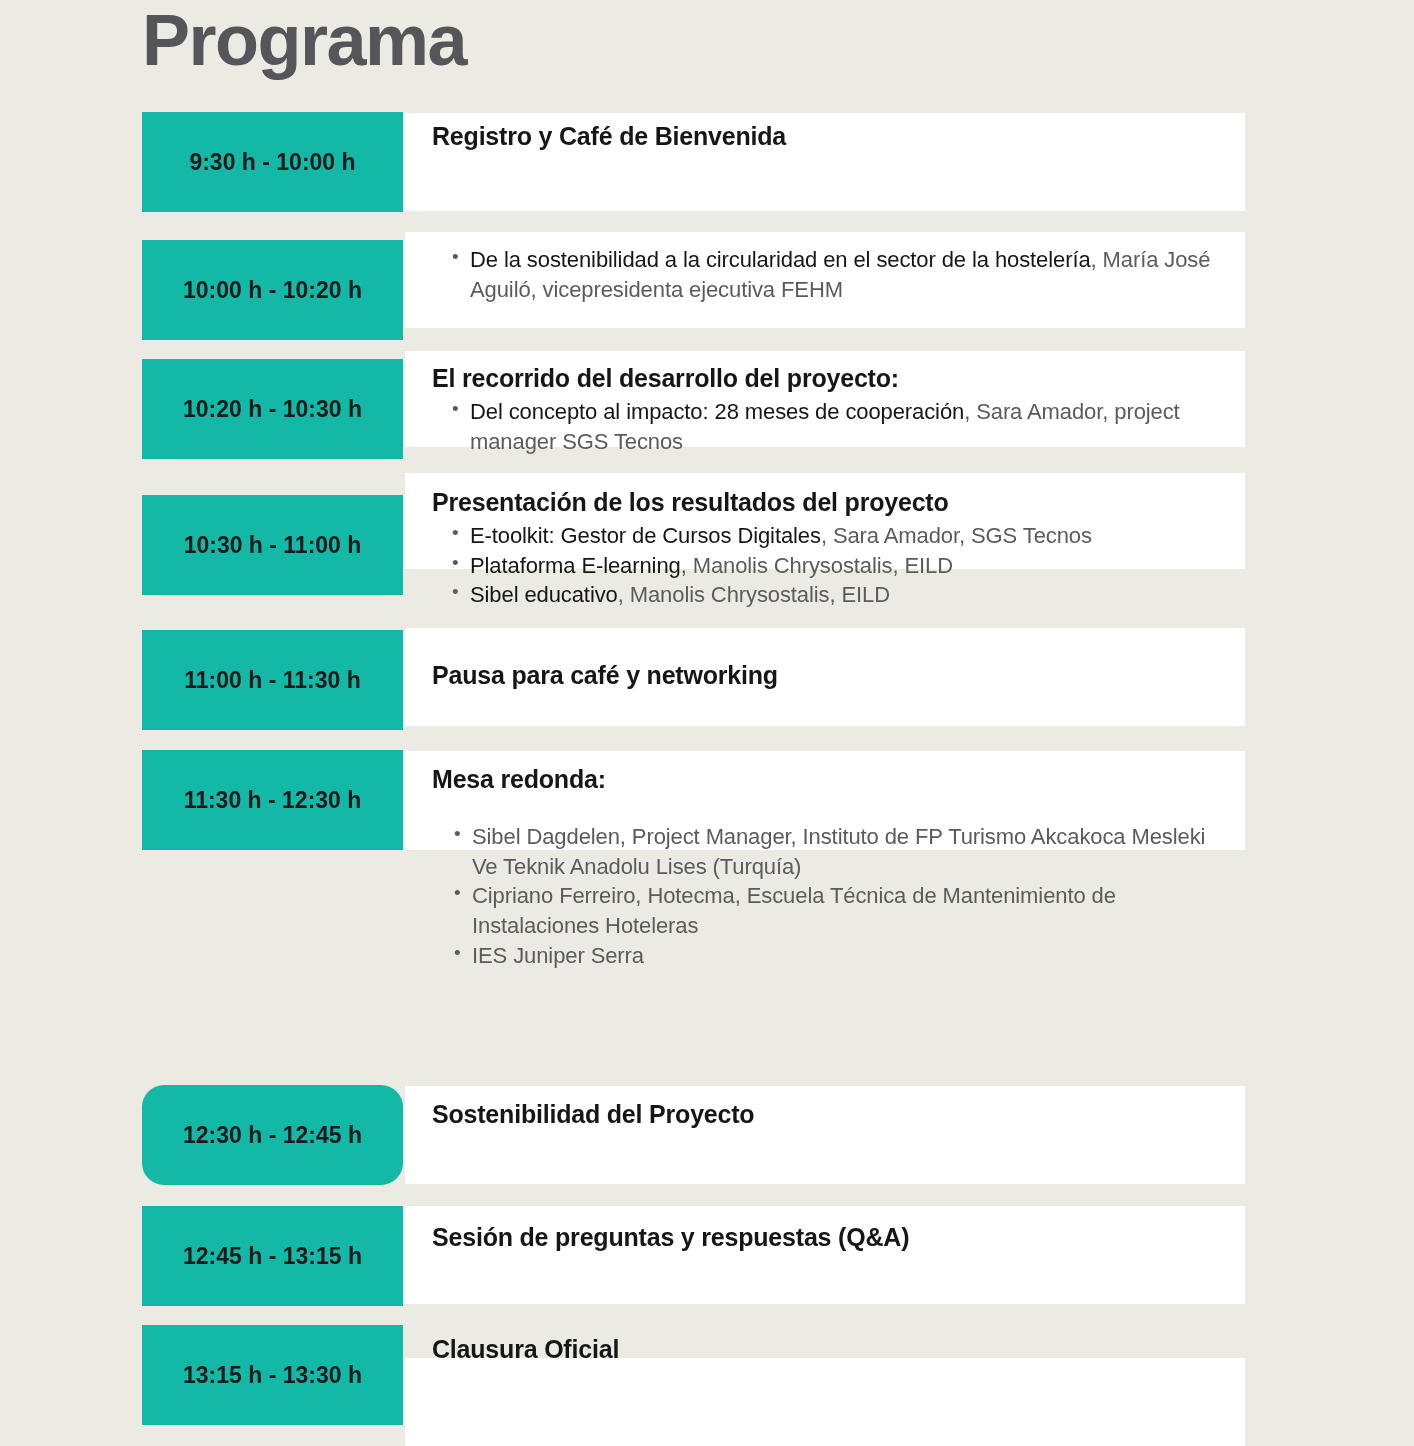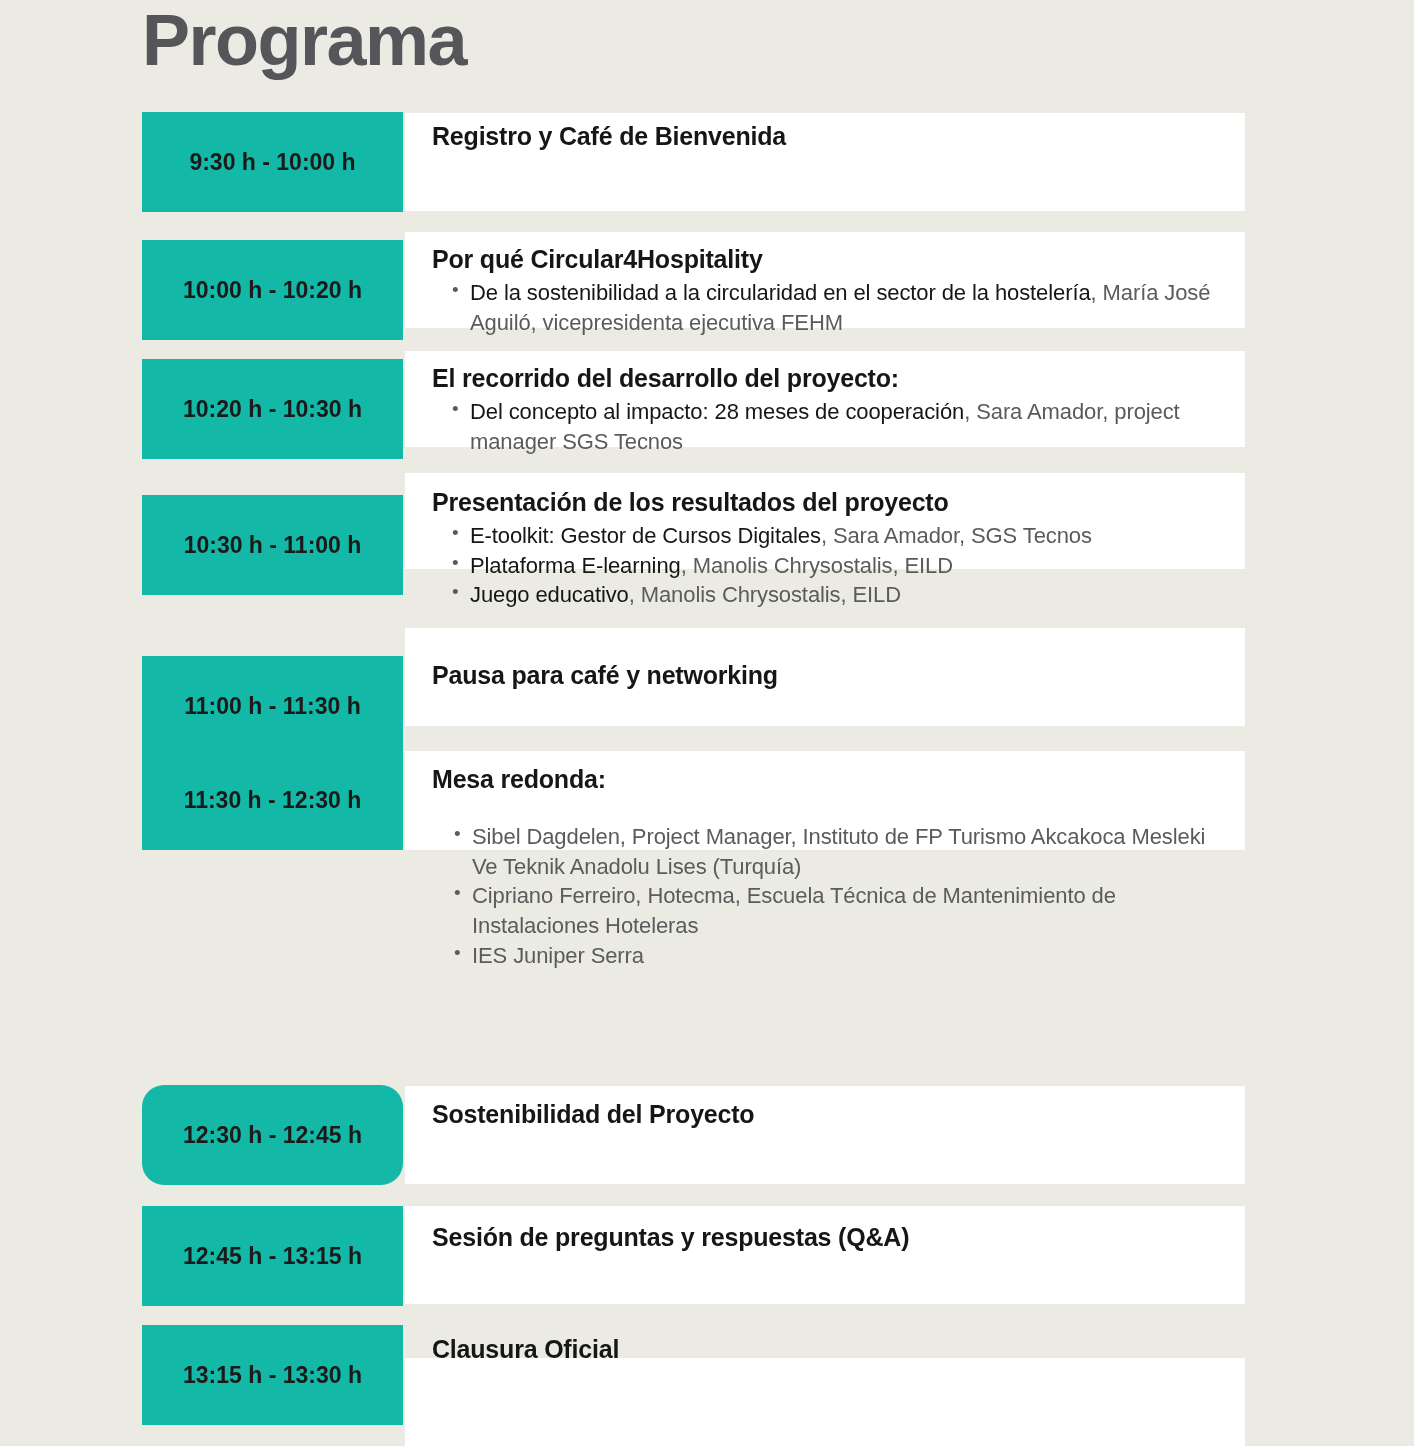--- a/index.html
+++ b/index.html
@@ -135,21 +135,20 @@
       <p class="sess-title">Registro y Café de Bienvenida</p>
     </div>
   </div>
 
   <div class="row">
     <div class="card" style="top:232px; height:96px;"></div>
     <div class="time-chip" style="top:240px;">
       <span class="time-label">10:00 h - 10:20 h</span>
     </div>
     <div class="content" style="top:243px;">
-      <p class="sess-title">Por qué Circular4Hospitality</p>
       <ul class="items">
         <li><span class="lead">De la sostenibilidad a la circularidad en el sector de la hostelería</span><span>, María José Aguiló, vicepresidenta ejecutiva FEHM</span></li>
       </ul>
     </div>
   </div>
 
   <div class="row">
     <div class="card" style="top:351px; height:96px;"></div>
     <div class="time-chip" style="top:359px;">
       <span class="time-label">10:20 h - 10:30 h</span>
@@ -165,28 +164,28 @@
   <div class="row">
     <div class="card" style="top:473px; height:96px;"></div>
     <div class="time-chip" style="top:495px;">
       <span class="time-label">10:30 h - 11:00 h</span>
     </div>
     <div class="content" style="top:486px;">
       <p class="sess-title">Presentación de los resultados del proyecto</p>
       <ul class="items">
         <li><span class="lead">E-toolkit: Gestor de Cursos Digitales</span><span>, Sara Amador, SGS Tecnos</span></li>
         <li><span class="lead">Plataforma E-learning</span><span>, Manolis Chrysostalis, EILD</span></li>
-        <li><span class="lead">Juego educativo</span><span>, Manolis Chrysostalis, EILD</span></li>
+        <li><span class="lead">Sibel educativo</span><span>, Manolis Chrysostalis, EILD</span></li>
       </ul>
     </div>
   </div>
 
   <div class="row">
     <div class="card" style="top:628px; height:98px;"></div>
-    <div class="time-chip" style="top:656px;">
+    <div class="time-chip" style="top:630px;">
       <span class="time-label">11:00 h - 11:30 h</span>
     </div>
     <div class="content" style="top:659px;">
       <p class="sess-title">Pausa para café y networking</p>
     </div>
   </div>
 
   <div class="row">
     <div class="card" style="top:751px; height:99px;"></div>
     <div class="time-chip" style="top:750px;">

